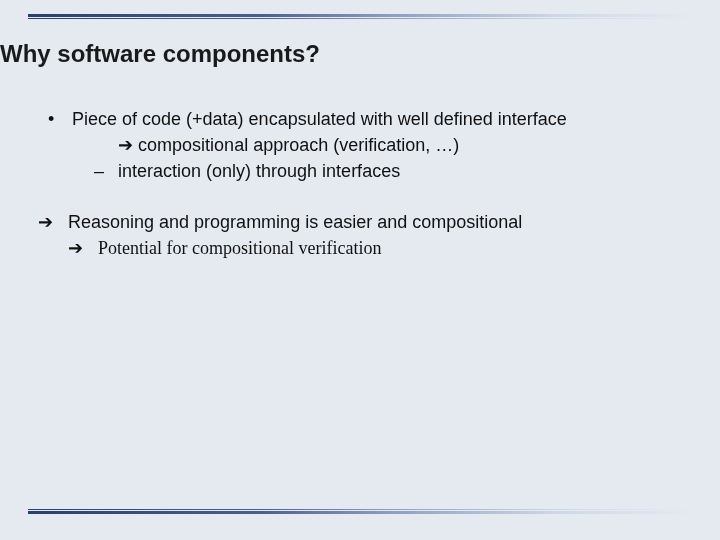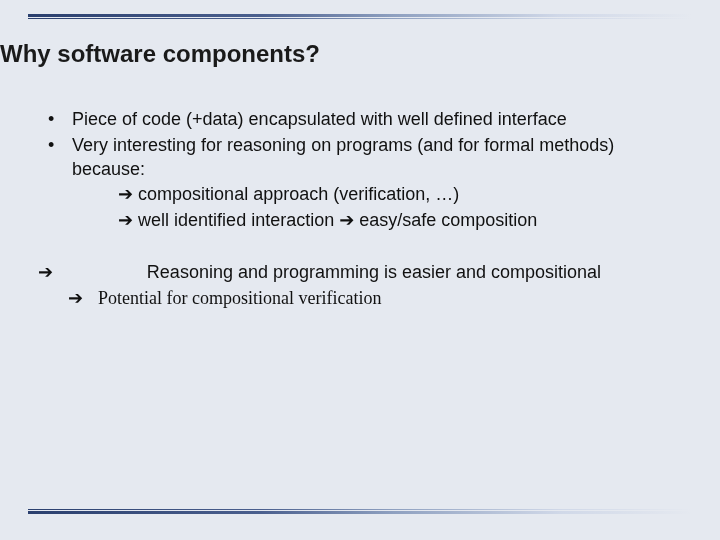--- a/index.html
+++ b/index.html
@@ -81,21 +81,21 @@
   }
   .arrow {
     font-family: Arial, sans-serif;
   }
   .summary {
     margin-top: 28px;
     margin-left: -6px;
   }
   .sum1 { display: flex; }
   .sum1 .arrow-box { width: 30px; flex: 0 0 30px; }
-  .sum1 .txt { flex: 1; text-align: center; }
+  .sum1 .txt { flex: 1; }
   .sum2 { display: flex; margin-left: 30px; margin-top: 2px; }
   .sum2 .arrow-box { width: 30px; flex: 0 0 30px; }
   .sum2 .txt { flex: 1; font-family: Liberation Serif, serif; }
 </style>
 </head>
 <body>
 
 <div class="rule-top">
   <div class="rule-thick"></div>
   <div class="rule-thin"></div>
@@ -105,33 +105,29 @@
   <div class="title">Why software components?</div>
 </div>
 
 <div class="content">
 
   <div class="lvl1">
     <div class="dot"></div>
     <div class="txt">Piece of code (+data) encapsulated with well defined interface</div>
   </div>
 
-  <div class="lvl1">
-    <div class="dot"></div>
-    <div class="txt">Very interesting for reasoning on programs (and for formal methods) because:</div>
-  </div>
 
   <div class="lvl2-cont">
     <span class="arrow"></span>
     <span>➔ compositional approach (verification, …)</span>
   </div>
 
-  <div class="lvl2-cont">
-    <span class="arrow"></span>
-    <span>➔ well identified interaction ➔ easy/safe composition</span>
+  <div class="lvl2">
+    <div class="dash"></div>
+    <div class="txt">interaction (only) through interfaces</div>
   </div>
 
   <div class="summary">
     <div class="sum1">
       <div class="arrow-box">➔</div>
       <div class="txt">Reasoning and programming is easier and compositional</div>
     </div>
     <div class="sum2">
       <div class="arrow-box">➔</div>
       <div class="txt">Potential for compositional verification</div>

